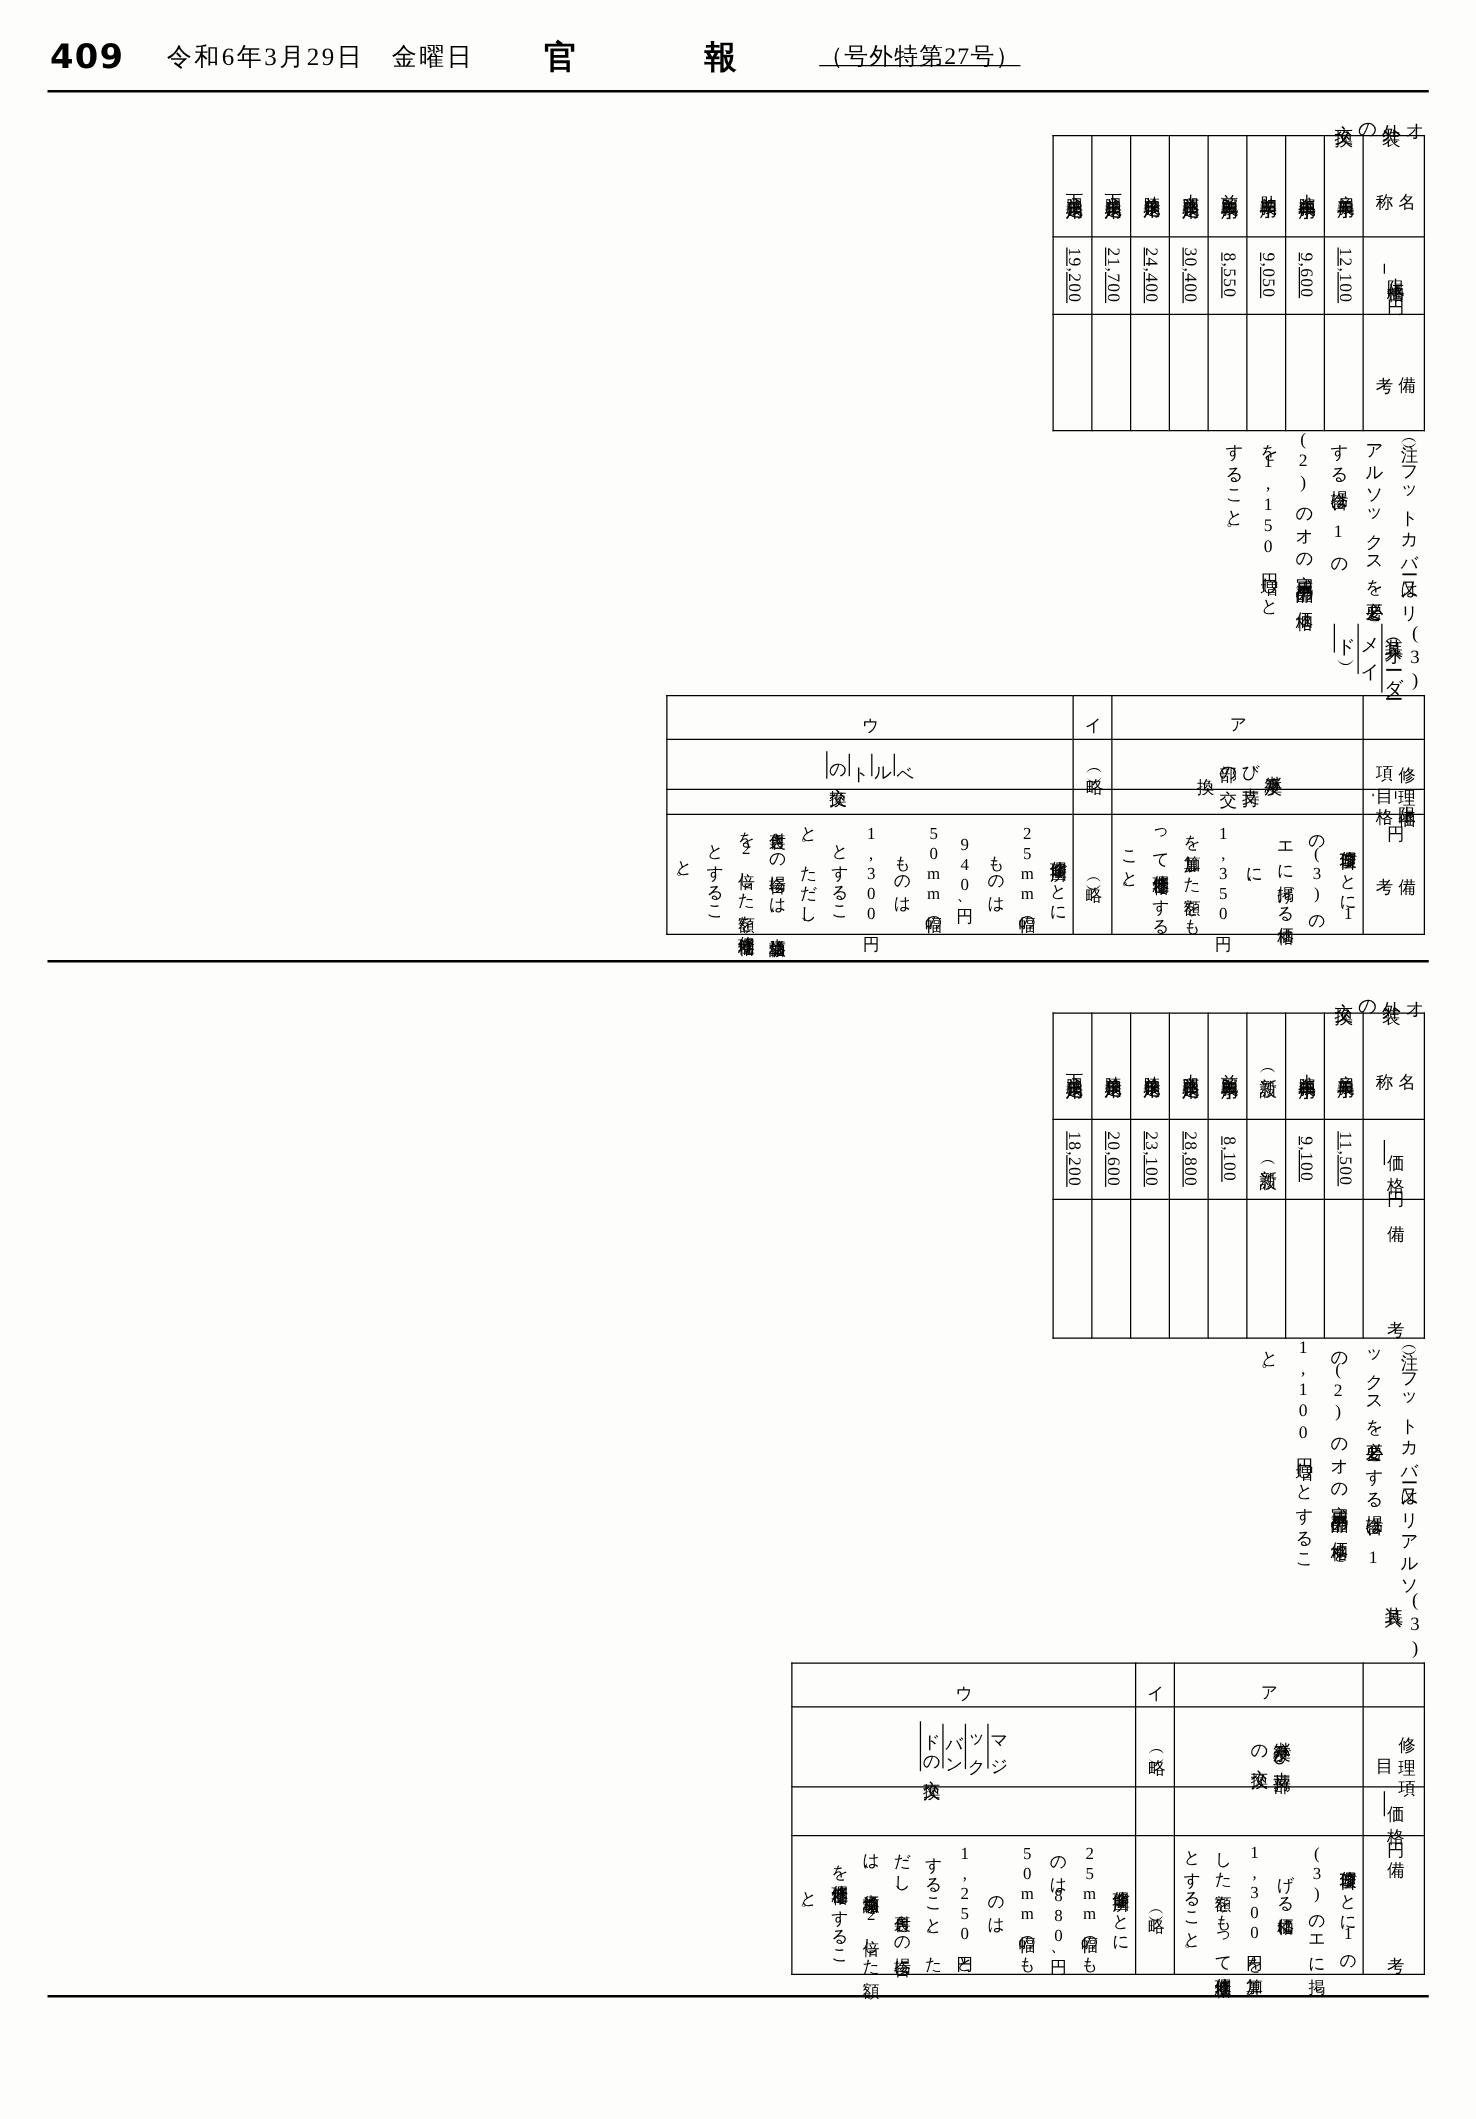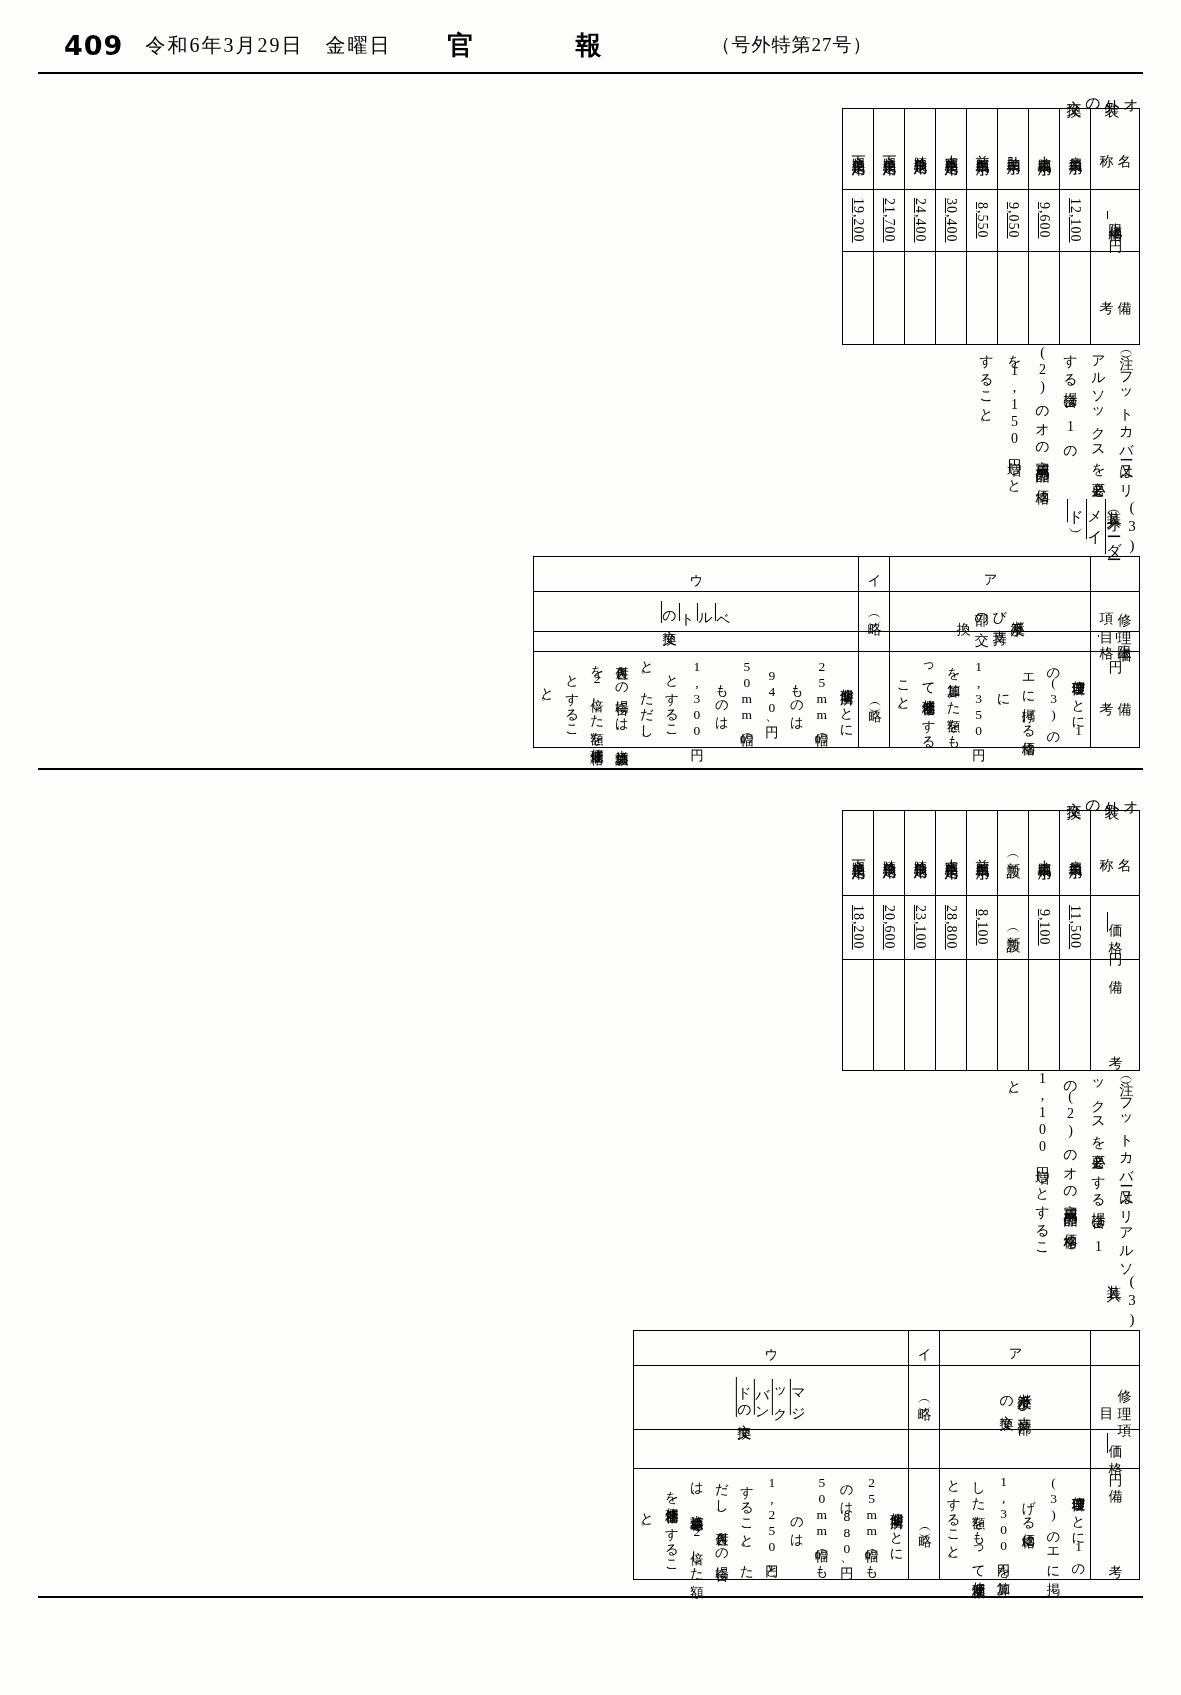--- a/index.html
+++ b/index.html
@@ -26,37 +26,37 @@
     right: 40px;
     height: 46px;
     display: flex;
     align-items: center;
   }
   .page-num {
     font-size: 27px;
     font-weight: bold;
     letter-spacing: 1px;
     font-family: "DejaVu Sans", sans-serif;
-    margin-left: 24px;
   }
   .header-date {
     font-size: 20px;
-    margin-left: 22px;
+    margin-left: 34px;
     letter-spacing: 2px;
   }
   .header-title {
     font-size: 26px;
     margin-left: 56px;
     letter-spacing: 38px;
     font-weight: bold;
   }
   .header-issue {
     font-size: 19px;
-    margin-left: 72px;
+    margin-left: 28px;
     letter-spacing: 1px;
+    text-decoration: underline;
   }
   .rule-top {
     position: absolute;
     left: 38px;
     right: 38px;
     top: 72px;
     border-top: 2px solid #000;
   }
   .rule-mid {
     position: absolute;

